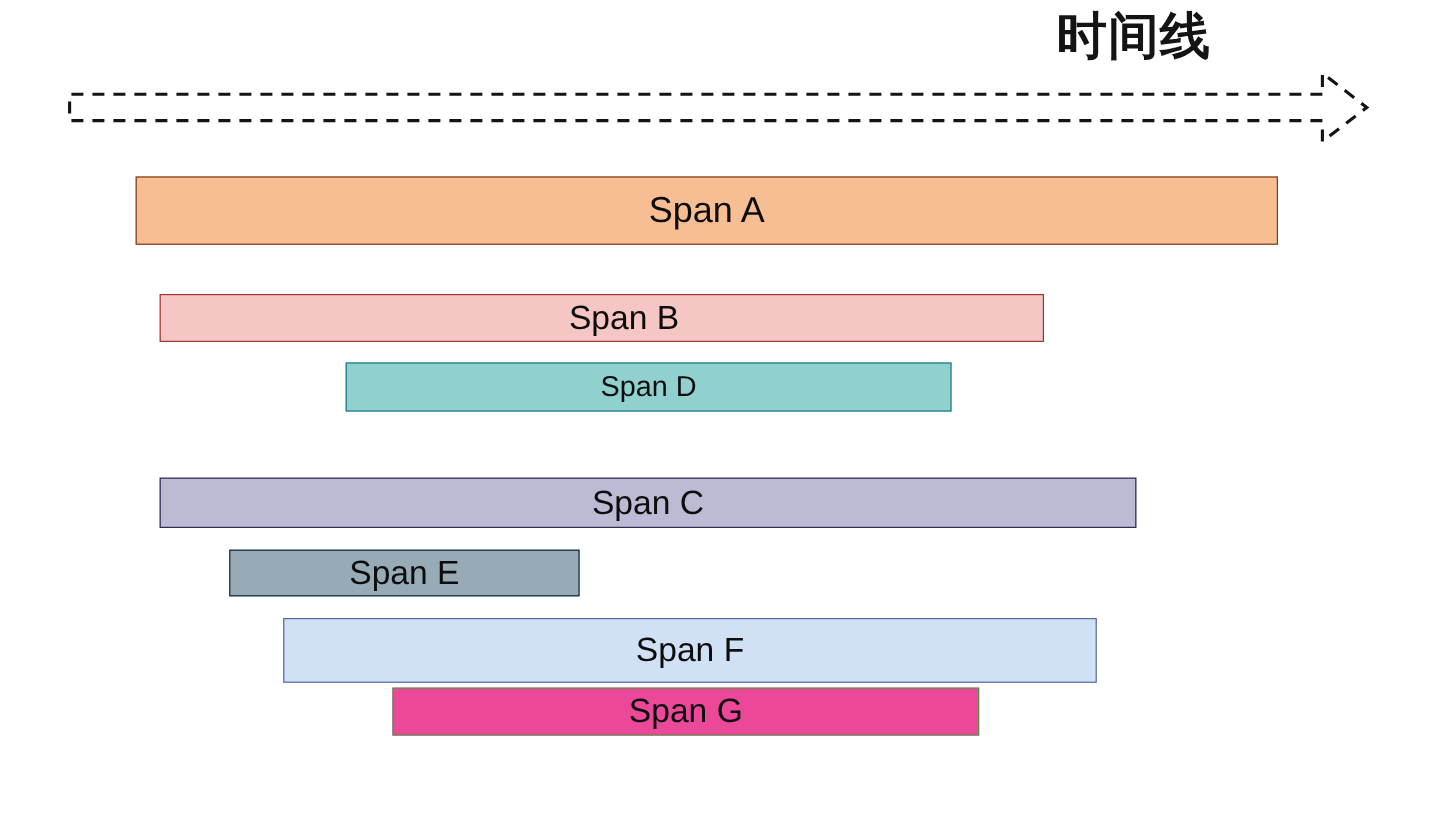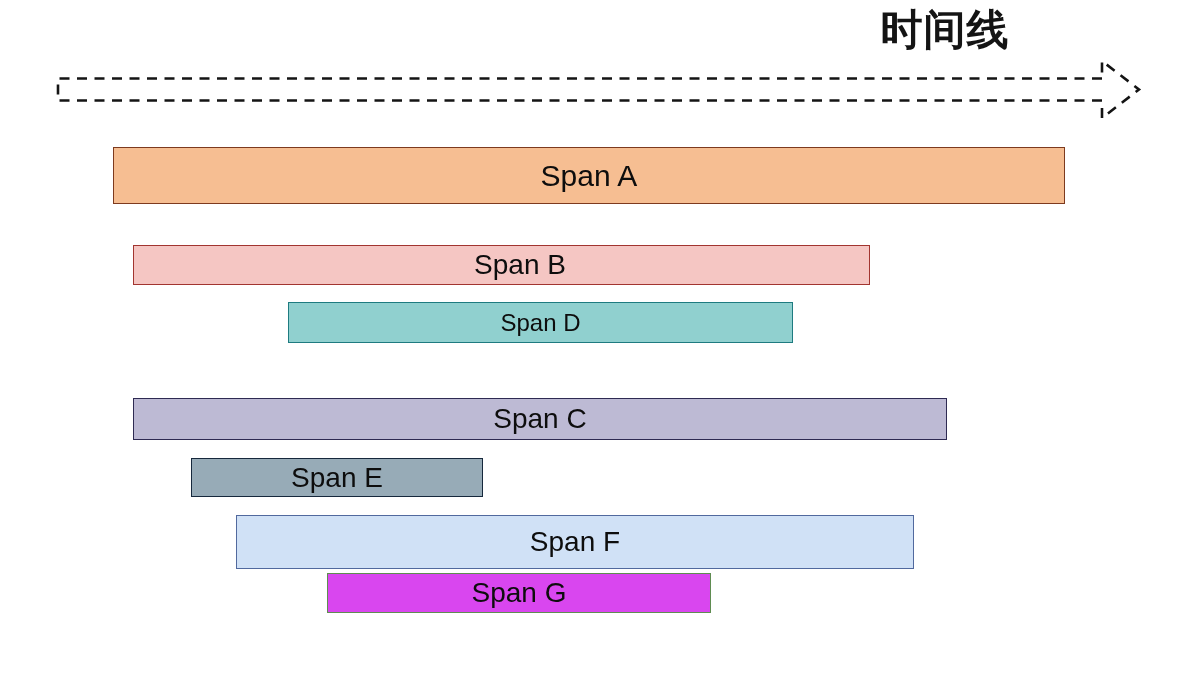--- a/index.html
+++ b/index.html
@@ -73,18 +73,18 @@
   </div>
       <div class="span-bar" style="left: 133px; top: 398px; width: 814px; height: 42px; background: rgb(189, 186, 212); border-color: rgb(46, 42, 82);">
     <span class="span-label" style="font-size: 28px;">Span C</span>
   </div>
       <div class="span-bar" style="left: 191px; top: 458px; width: 292px; height: 39px; background: rgb(151, 171, 183); border-color: rgb(22, 40, 60);">
     <span class="span-label" style="font-size: 28px;">Span E</span>
   </div>
       <div class="span-bar" style="left: 192px; top: 515px; width: 678px; height: 54px; background: rgb(208, 225, 246); border-color: rgb(81, 105, 158); margin-left: 44px;">
     <span class="span-label" style="font-size: 28px;">Span F</span>
   </div>
-      <div class="span-bar" style="left: 327px; top: 573px; width: 384px; height: 40px; background: #d946ef; border-color: rgb(95, 140, 81);">
+      <div class="span-bar" style="left: 327px; top: 573px; width: 489px; height: 40px; background: #ec4899; border-color: rgb(95, 140, 81);">
     <span class="span-label" style="font-size: 28px;">Span G</span>
   </div>
     </div>
 
 </div>
 
 </body></html>

